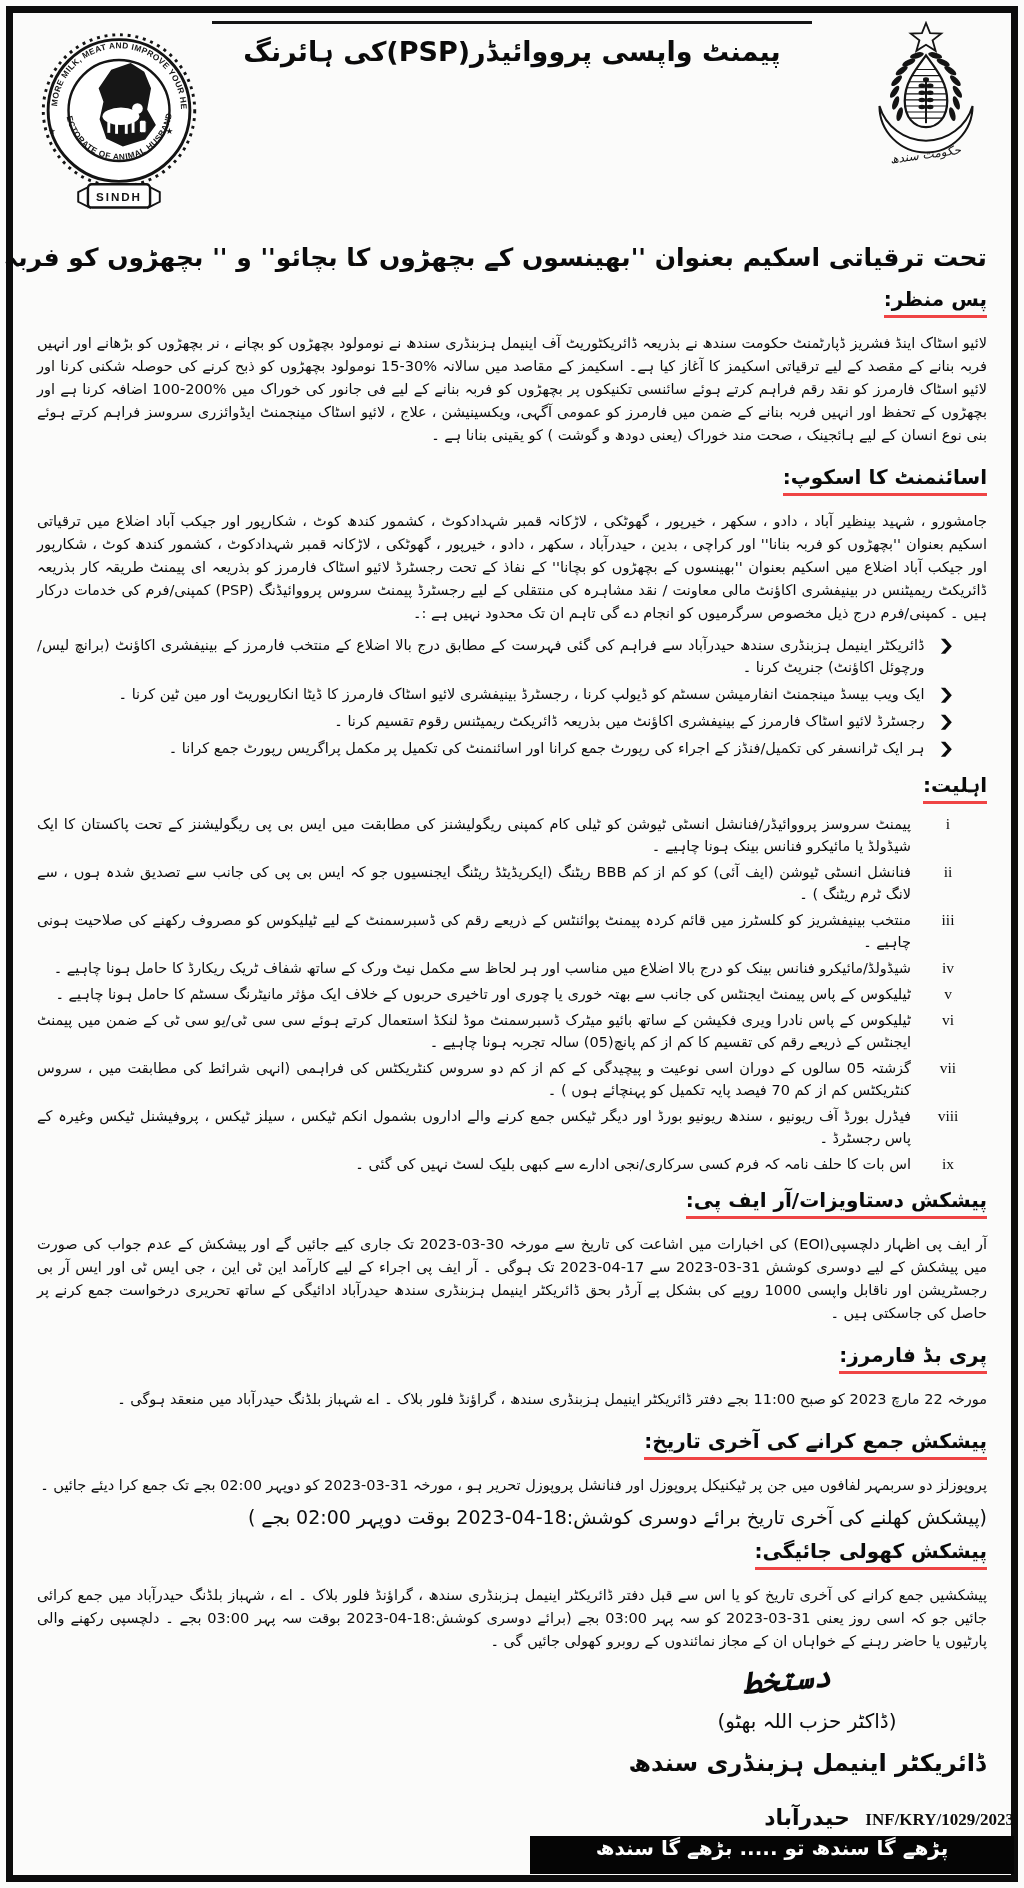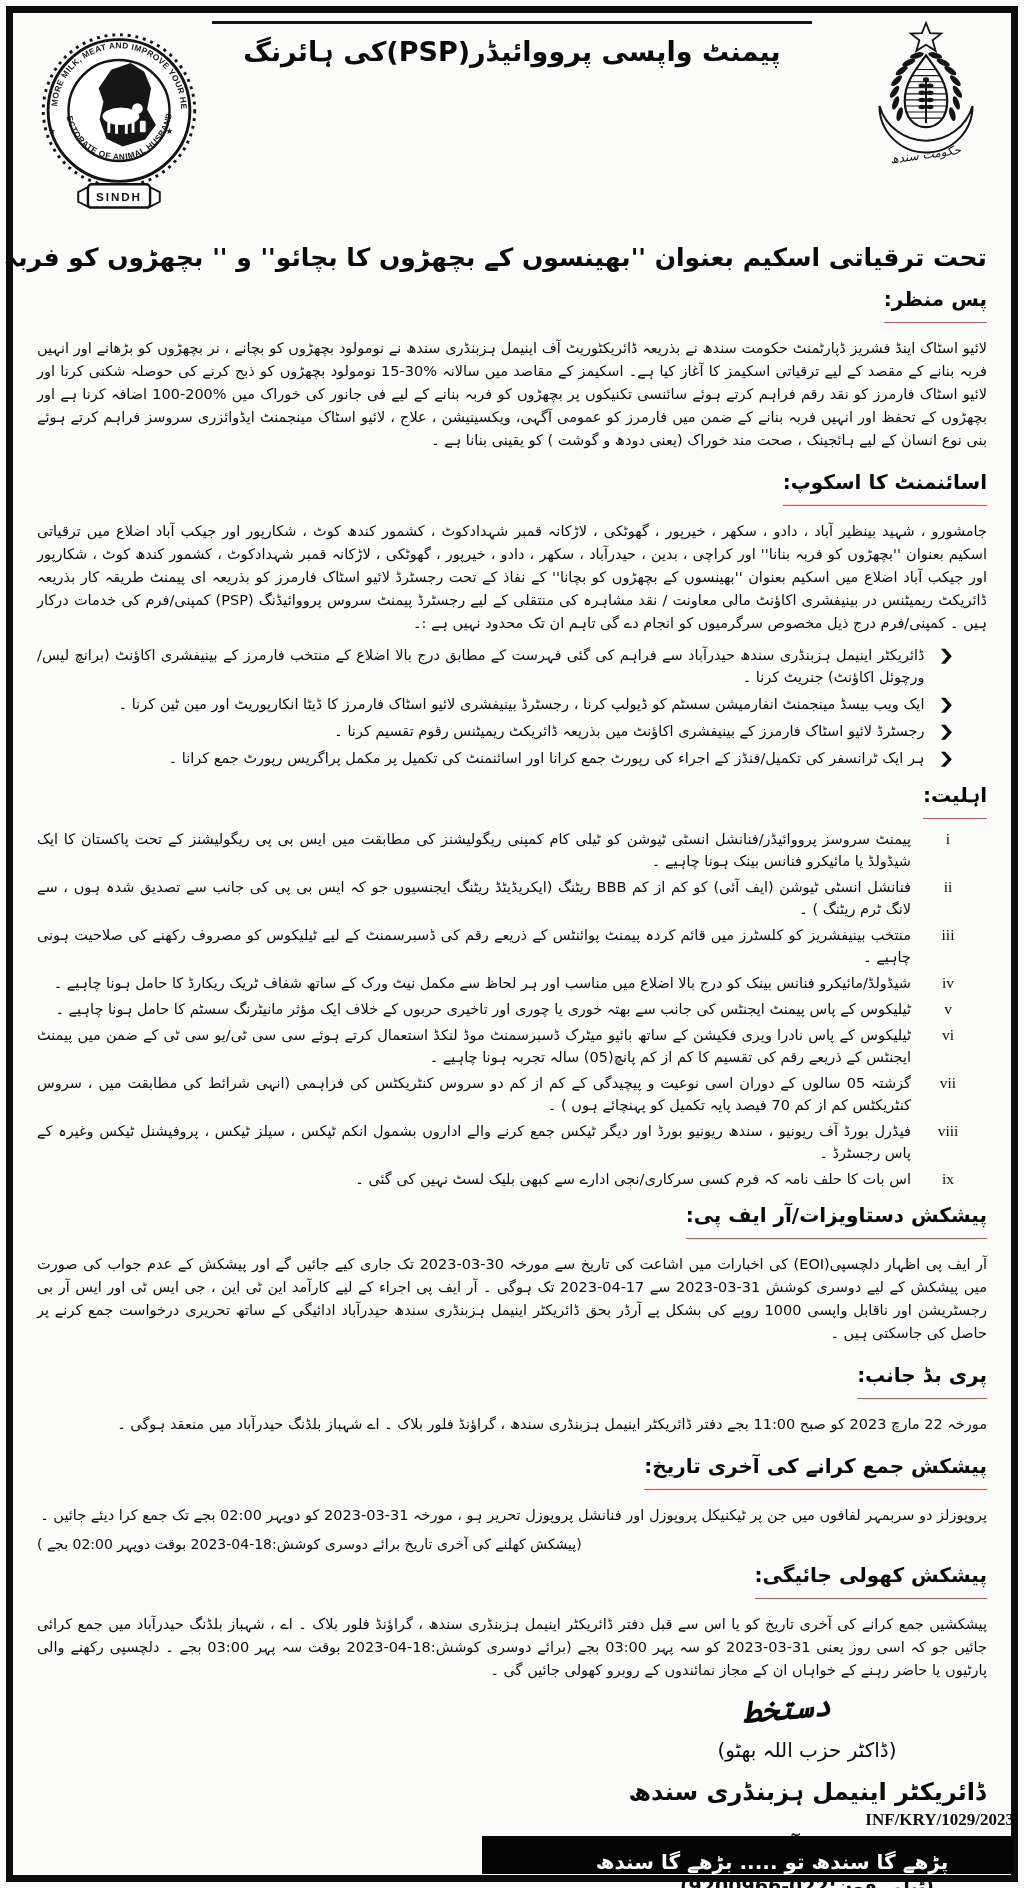--- a/index.html
+++ b/index.html
@@ -12,50 +12,50 @@
   .header{position:relative;height:208px;}
   .logo-left{position:absolute;left:2px;top:6px;width:160px;height:200px;}
   .logo-right{position:absolute;right:0px;top:0px;width:122px;height:172px;}
   .title-center{margin:0 168px;text-align:center;}
   .main-title{font-size:63px;font-weight:bold;line-height:1.5;margin:0;letter-spacing:-1px;}
   .title-rule{height:3px;background:#151515;width:600px;margin:0px auto 12px;}
   .subtitle{font-size:27px;font-weight:bold;margin:0;}
   .scheme-line{text-align:center;font-size:25px;font-weight:bold;white-space:nowrap;margin:14px 0 6px;}
 
   
-  .sec-heading{display:inline-block;font-size:20px;font-weight:bold;border-bottom:1px solid #ef4444;
-               padding-bottom:11px;margin:9px 0 5px;}
+  .sec-heading{display:inline-block;font-size:20px;font-weight:bold;border-bottom:3px solid #ef4444;
+               padding-bottom:4px;margin:9px 0 5px;}
   p.body{font-size:14.5px;line-height:23px;text-align:justify;margin:9px 0;}
   ul.scope-list{list-style:none;margin:5px 0 3px;padding:0 34px 0 0;}
   ul.scope-list li{display:flex;gap:16px;margin:5px 0;font-size:14.5px;line-height:22px;align-items:flex-start;}
   .arrow-marker{flex:0 0 auto;font-size:15px;font-weight:bold;transform:scaleX(1.35);}
   ul.scope-list li .li-text{flex:1;text-align:justify;}
   ol.elig-list{list-style:none;margin:4px 0 2px;padding:0 26px 0 0;}
   ol.elig-list li{display:flex;gap:24px;margin:4px 0;font-size:14.5px;line-height:22px;align-items:flex-start;}
   .rnum{flex:0 0 26px;font-family:"Liberation Serif",serif;font-size:15.5px;text-align:center;direction:ltr;}
   ol.elig-list li .li-text{flex:1;text-align:justify;}
-  .center-note{text-align:left;font-size:14px;margin:5px 0 2px;}
+  .center-note{text-align:right;font-size:19px;margin:5px 0 2px;}
 
   
   .signature{width:360px;margin:4px auto 0 0;margin-right:0;margin-left:auto;text-align:center;}
   
   .signature{margin-right:0;margin-left:auto;}
   .sig-wrap{direction:rtl;}
   .sig-script{font-family:"DejaVu Serif",serif;font-style:italic;font-weight:bold;font-size:30px;
               transform:rotate(-5deg);display:inline-block;margin-right:40px;}
   .sig-name{font-size:20px;margin-top:12px;}
   .sig-designation{font-size:24px;font-weight:bold;margin-top:16px;}
   .sig-city{font-size:22px;font-weight:bold;margin-top:28px;}
   .sig-phone{font-size:19px;font-weight:bold;margin-top:16px;}
 
   
   .ref-number{position:absolute;right:10px;bottom:58px;font-family:"Liberation Serif",serif;
               font-weight:bold;font-size:17px;direction:ltr;z-index:6;}
   .slogan-bar{position:absolute;right:10px;bottom:14px;width:484px;height:38px;background:#050505;color:#fff;
-              display:flex;align-items:flex-end;justify-content:center;font-size:20px;font-weight:bold;z-index:6;padding-left:48px;}
+              display:flex;align-items:flex-start;justify-content:center;font-size:20px;font-weight:bold;z-index:6;}
 </style>
 </head>
 <body>
 
 <div class="page">
   <div class="frame"></div>
   <div class="content">
 
     <div class="header">
 
@@ -219,21 +219,21 @@
           </li>
       </ol>
     </div>
 
     <div>
       <span class="sec-heading">پیشکش دستاویزات/آر ایف پی:</span>
       <p class="body">آر ایف پی اظہار دلچسپی(EOI) کی اخبارات میں اشاعت کی تاریخ سے مورخہ 30-03-2023 تک جاری کیے جائیں گے اور پیشکش کے عدم جواب کی صورت میں پیشکش کے لیے دوسری کوشش 31-03-2023 سے 17-04-2023 تک ہوگی ۔ آر ایف پی اجراء کے لیے کارآمد این ٹی این ، جی ایس ٹی اور ایس آر بی رجسٹریشن اور ناقابل واپسی 1000 روپے کی بشکل پے آرڈر بحق ڈائریکٹر اینیمل ہزبنڈری سندھ حیدرآباد ادائیگی کے ساتھ تحریری درخواست جمع کرنے پر حاصل کی جاسکتی ہیں ۔</p>
     </div>
 
     <div>
-      <span class="sec-heading">پری بڈ جانب:</span>
+      <span class="sec-heading">پری بڈ فارمرز:</span>
       <p class="body">مورخہ 22 مارچ 2023 کو صبح 11:00 بجے دفتر ڈائریکٹر اینیمل ہزبنڈری سندھ ، گراؤنڈ فلور بلاک ۔ اے شہباز بلڈنگ حیدرآباد میں منعقد ہوگی ۔</p>
     </div>
 
     <div>
       <span class="sec-heading">پیشکش جمع کرانے کی آخری تاریخ:</span>
       <p class="body">پروپوزلز دو سربمہر لفافوں میں جن پر ٹیکنیکل پروپوزل اور فنانشل پروپوزل تحریر ہو ، مورخہ 31-03-2023 کو دوپہر 02:00 بجے تک جمع کرا دیئے جائیں ۔</p>
       <div class="center-note">(پیشکش کھلنے کی آخری تاریخ برائے دوسری کوشش:18-04-2023 بوقت دوپہر 02:00 بجے )</div>
     </div>
 
     <div>

